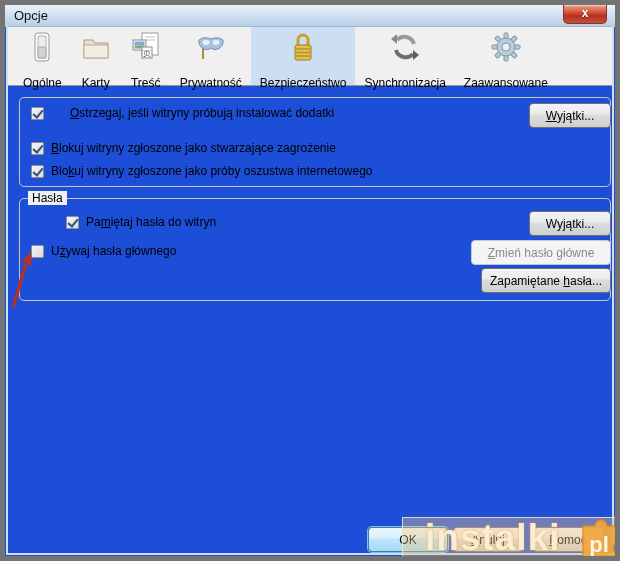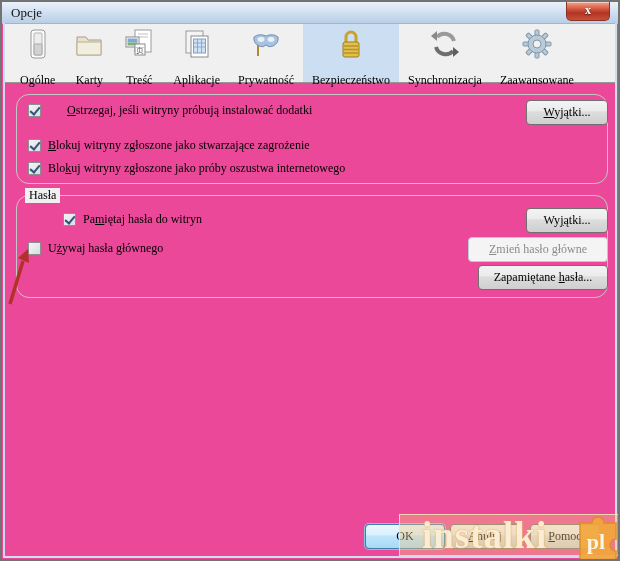--- a/index.html
+++ b/index.html
@@ -1,19 +1,19 @@
 <!DOCTYPE html>
 <html><head>
 <meta charset="utf-8">
 <style>
   html,body{margin:0;padding:0;background:#fff;}
   *{box-sizing:border-box;}
   body{font-family:"Liberation Sans","DejaVu Sans",sans-serif;}
-  .window{position:relative;width:620px;height:561px;background:#ec4899;
-    border:2px solid #737373;overflow:hidden;font-family:Liberation Serif, serif;}
+  .window{position:relative;width:620px;height:561px;background:#1d4ed8;
+    border:5px solid #737373;overflow:hidden;}
   .frame-inner{position:absolute;left:1px;right:1px;bottom:1px;top:21px;
     border:2px solid #cfdded;border-top:none;pointer-events:none;z-index:50;}
   
   .titlebar{position:absolute;left:0;top:0;width:100%;height:22px;
     background:linear-gradient(#eaf2fb,#cbdcef 60%,#b9cfe8);
     border-bottom:1px solid #9fb6cf;}
   .title-text{position:absolute;left:9px;top:0;line-height:22px;font-size:13px;color:#111;}
   .close-btn{position:absolute;top:0;right:8px;width:44px;height:19px;
     background:linear-gradient(#f2a58f,#d2553a 40%,#b33322 60%,#c6503a);
     border:1px solid #8c3225;border-top:none;border-radius:0 0 5px 5px;
@@ -22,21 +22,21 @@
   
   .toolbar{position:absolute;left:3px;right:3px;top:22px;height:59px;
     display:flex;align-items:stretch;padding-left:6px;
     background:#f0f0f0;border-bottom:1px solid #969696;}
   .tab{display:flex;flex-direction:column;align-items:center;justify-content:flex-start;
     padding:4px 9px 0 9px;cursor:default;}
   .tab.selected{background:#cbdef2;}
   .tab .icon{width:32px;height:32px;display:block;}
   .tab .tab-label{font-size:12px;color:#000;margin-top:13px;white-space:nowrap;}
   
-  .groupbox{position:absolute;left:14px;width:592px;border:1px solid #c6c6c6;border-radius:13px;}
+  .groupbox{position:absolute;left:14px;width:592px;border:1px solid #c6c6c6;border-radius:5px;}
   .gb1{top:92px;height:90px;}
   .gb2{top:193px;height:103px;}
   .legend{position:absolute;top:-8px;left:8px;background:#f0f0f0;padding:0 4px;font-size:12px;color:#000;}
   
   .chkrow{position:absolute;display:flex;align-items:center;font-size:12px;color:#000;}
   .chk{width:13px;height:13px;border:1px solid #8e8f8f;border-radius:1px;margin-right:7px;
     background:linear-gradient(135deg,#f4f4f4,#d9dde1);position:relative;flex:0 0 13px;}
   .checked .chk::after{content:"";position:absolute;left:3px;top:0px;width:4px;height:8px;
     border:solid #31537e;border-width:0 2px 2px 0;transform:rotate(40deg);}
   .mn{text-decoration:underline;}
@@ -101,31 +101,20 @@
           <rect x="3" y="9" width="13" height="10" fill="#fff" stroke="#8a8a8a"></rect>
           <rect x="4.5" y="10.5" width="10" height="4" fill="#7fa8d8"></rect>
           <rect x="4.5" y="14.5" width="10" height="3" fill="#7fb07a"></rect>
           <rect x="12" y="16" width="10" height="11" fill="#fff" stroke="#8a8a8a"></rect>
           <text x="17" y="25" font-size="8" fill="#555" text-anchor="middle">页</text>
         </svg>
       </span>
       <span class="tab-label">Treść</span>
     </div>
 
-    <div class="tab">
-      <span class="icon">
-        <svg width="32" height="32" viewBox="0 0 32 32">
-          <rect x="5" y="3" width="17" height="22" fill="#f4f4f4" stroke="#9a9a9a"></rect>
-          <rect x="10" y="8" width="17" height="21" fill="#fff" stroke="#8a8a8a"></rect>
-          <rect x="12.5" y="11" width="12" height="14" fill="#cfe2f5" stroke="#7f9fc0"></rect>
-          <path d="M12.5 15 h12 M12.5 19 h12 M16.5 11 v14 M20.5 11 v14" stroke="#7f9fc0" stroke-width="0.8"></path>
-        </svg>
-      </span>
-      <span class="tab-label">Aplikacje</span>
-    </div>
 
     <div class="tab">
       <span class="icon">
         <svg width="32" height="32" viewBox="0 0 32 32">
           <line x1="8" y1="14" x2="8" y2="28" stroke="#b08a2e" stroke-width="2"></line>
           <path d="M4 9 q5 -4 12 -1 q7 -3 12 1 q1 6 -5 9 q-4 2 -7 -1 q-3 3 -7 1 q-6 -3 -5 -9 z" fill="#a9c3de" stroke="#7090b2"></path>
           <ellipse cx="11" cy="11.5" rx="3.4" ry="2.4" fill="#e8f1fa"></ellipse>
           <ellipse cx="21" cy="11.5" rx="3.4" ry="2.4" fill="#e8f1fa"></ellipse>
         </svg>
       </span>

